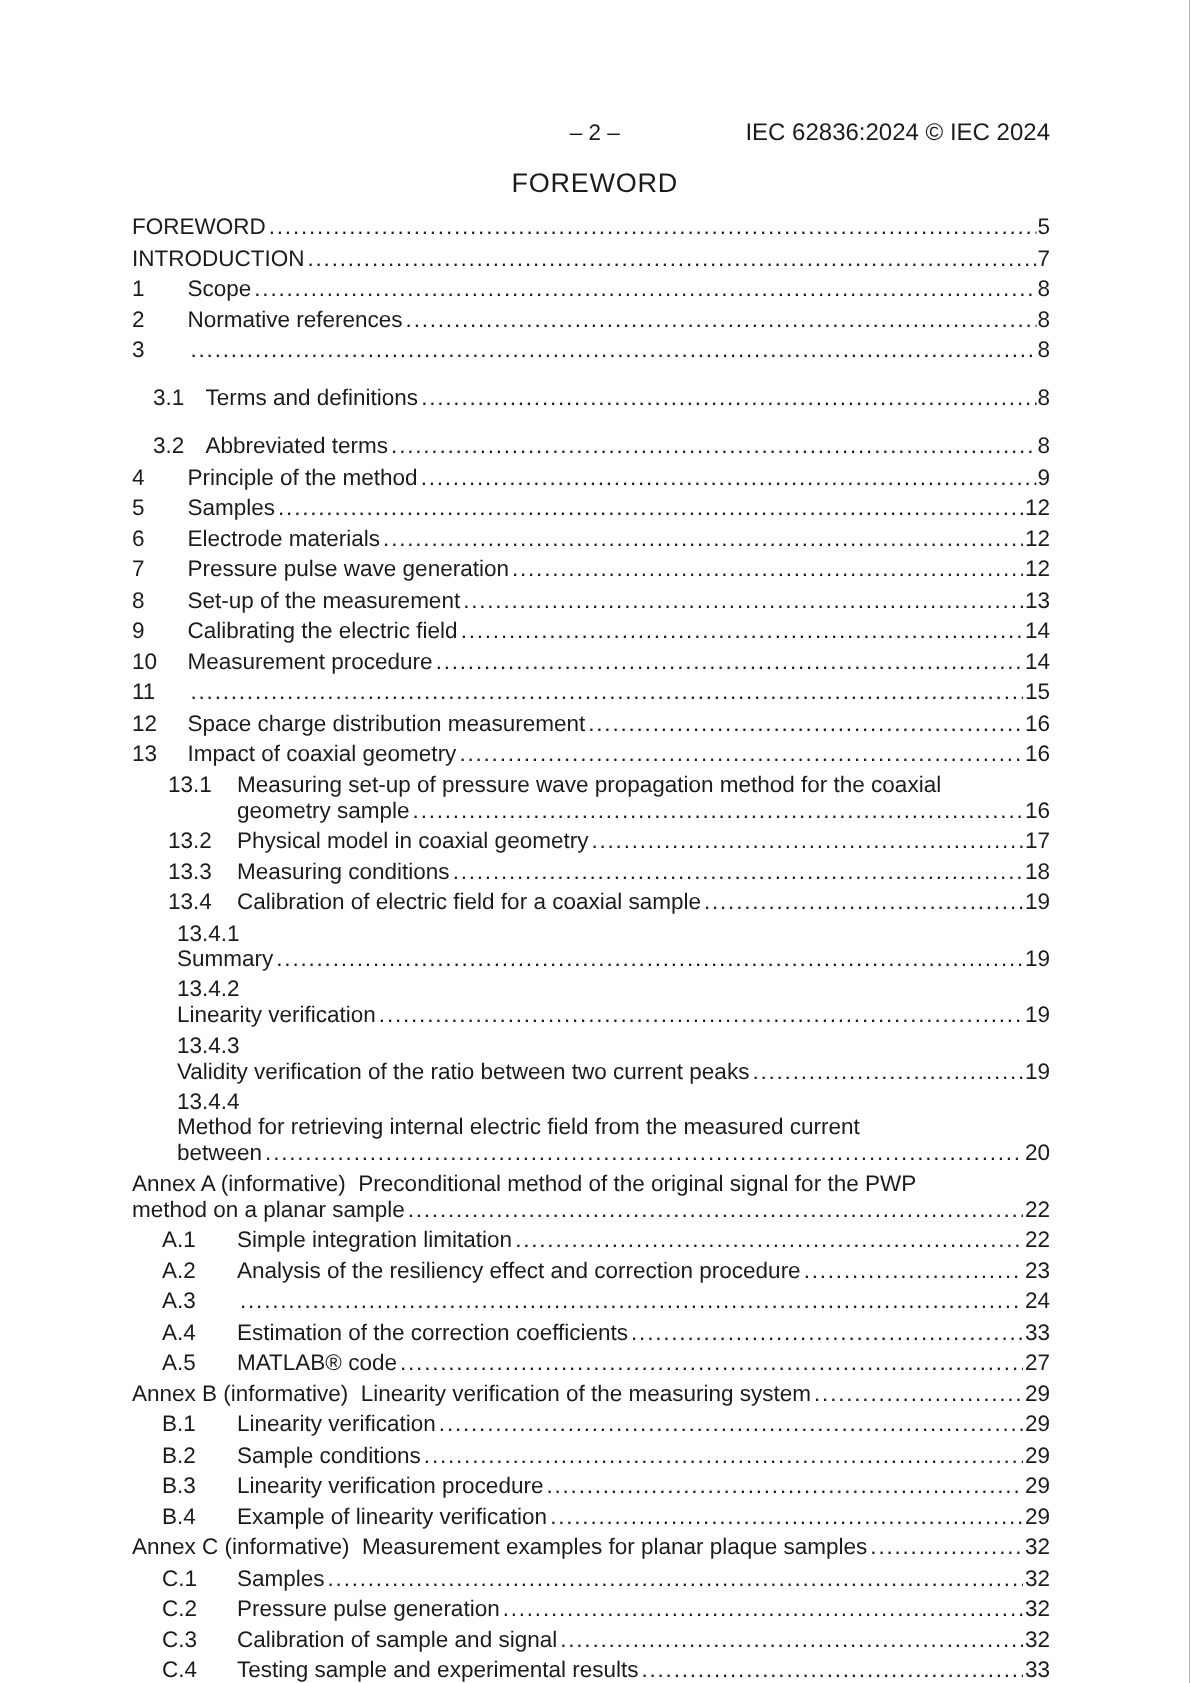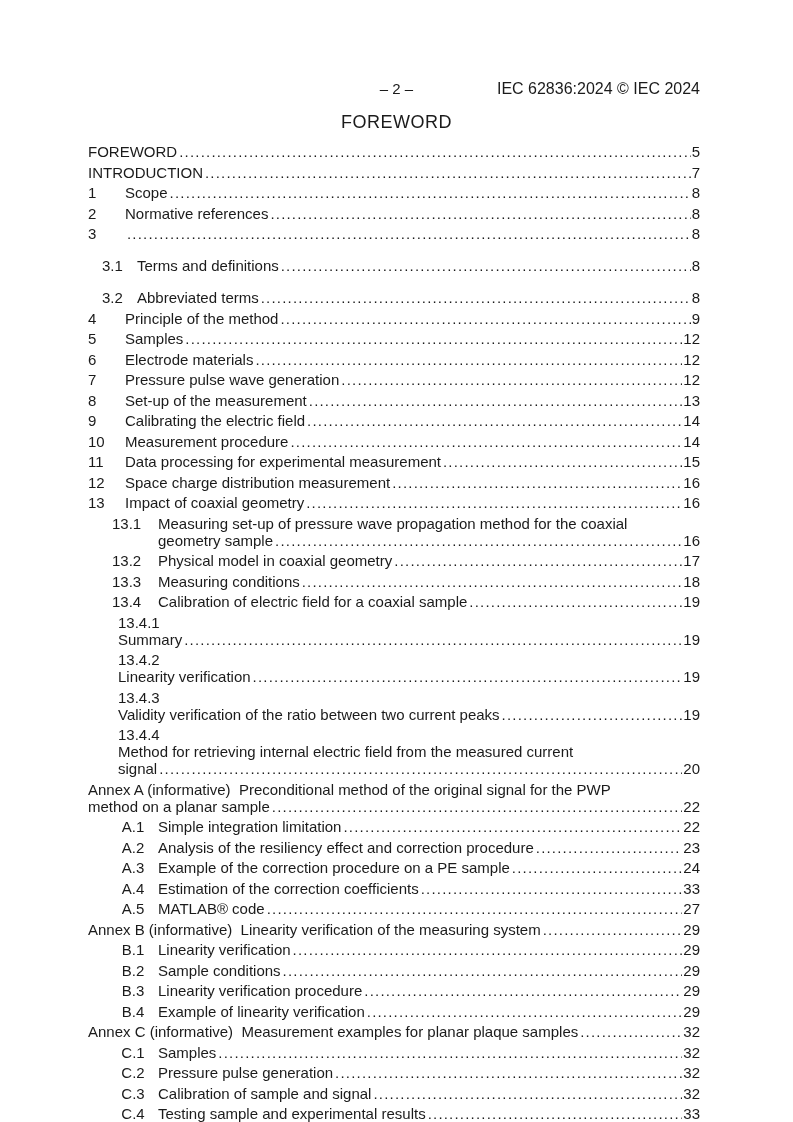--- a/index.html
+++ b/index.html
@@ -35,21 +35,21 @@
     flex:1;overflow:hidden;white-space:nowrap;
     letter-spacing:1.2px;margin-left:2px;margin-right:1px;
     color:#1b1b1b;
   }
   .pnum{flex-shrink:0;}
   
   .ch  .num{width:37px;}
   .s3  {padding-left:14px;margin-top:15px;} .s3  .num{width:35px;}
   .s13 {padding-left:24px;} .s13 .num{width:46px;}
   .s134{padding-left:30px;flex-direction:column;} .s134 .num{width:72px;}
-  .sA  {padding-left:20px;text-align:center;} .sA  .num{width:50px;}
+  .sA  {padding-left:20px;} .sA  .num{width:50px;}
   .sC41{padding-left:24px;gap:34px;} .sC41 .num{width:76px;}
 </style>
 </head>
 <body>
 
 <div class="page">
   <div class="hdr-center">– 2 –</div>
   <div class="hdr-right">IEC 62836:2024 © IEC 2024</div>
   <div class="doc-title">FOREWORD</div>
   <div class="toc" id="toc">
@@ -203,21 +203,20 @@
             <span class="dots">............................................................................................................................................................................................................................................................................................................</span>
             <span class="pnum">14</span>
           </span>
         </span>
   </div>
 
   <div class="entry ch">
     <span class="num">11</span>
     <span class="body">
           <span class="line">
-            <span class="txt">Data processing for experimental measurement</span>
             <span class="dots">............................................................................................................................................................................................................................................................................................................</span>
             <span class="pnum">15</span>
           </span>
         </span>
   </div>
 
   <div class="entry ch">
     <span class="num">12</span>
     <span class="body">
           <span class="line">
@@ -319,21 +318,21 @@
         </span>
   </div>
 
   <div class="entry s134">
     <span class="num">13.4.4</span>
     <span class="body">
           <span class="line">
             <span class="txt">Method for retrieving internal electric field from the measured current</span>
           </span>
           <span class="line">
-            <span class="txt">signal</span>
+            <span class="txt">between</span>
             <span class="dots">............................................................................................................................................................................................................................................................................................................</span>
             <span class="pnum">20</span>
           </span>
         </span>
   </div>
 
   <div class="entry l1">
 
     <span class="body">
           <span class="line">
@@ -366,21 +365,20 @@
             <span class="dots">............................................................................................................................................................................................................................................................................................................</span>
             <span class="pnum">23</span>
           </span>
         </span>
   </div>
 
   <div class="entry sA">
     <span class="num">A.3</span>
     <span class="body">
           <span class="line">
-            <span class="txt">Example of the correction procedure on a PE sample</span>
             <span class="dots">............................................................................................................................................................................................................................................................................................................</span>
             <span class="pnum">24</span>
           </span>
         </span>
   </div>
 
   <div class="entry sA">
     <span class="num">A.4</span>
     <span class="body">
           <span class="line">

